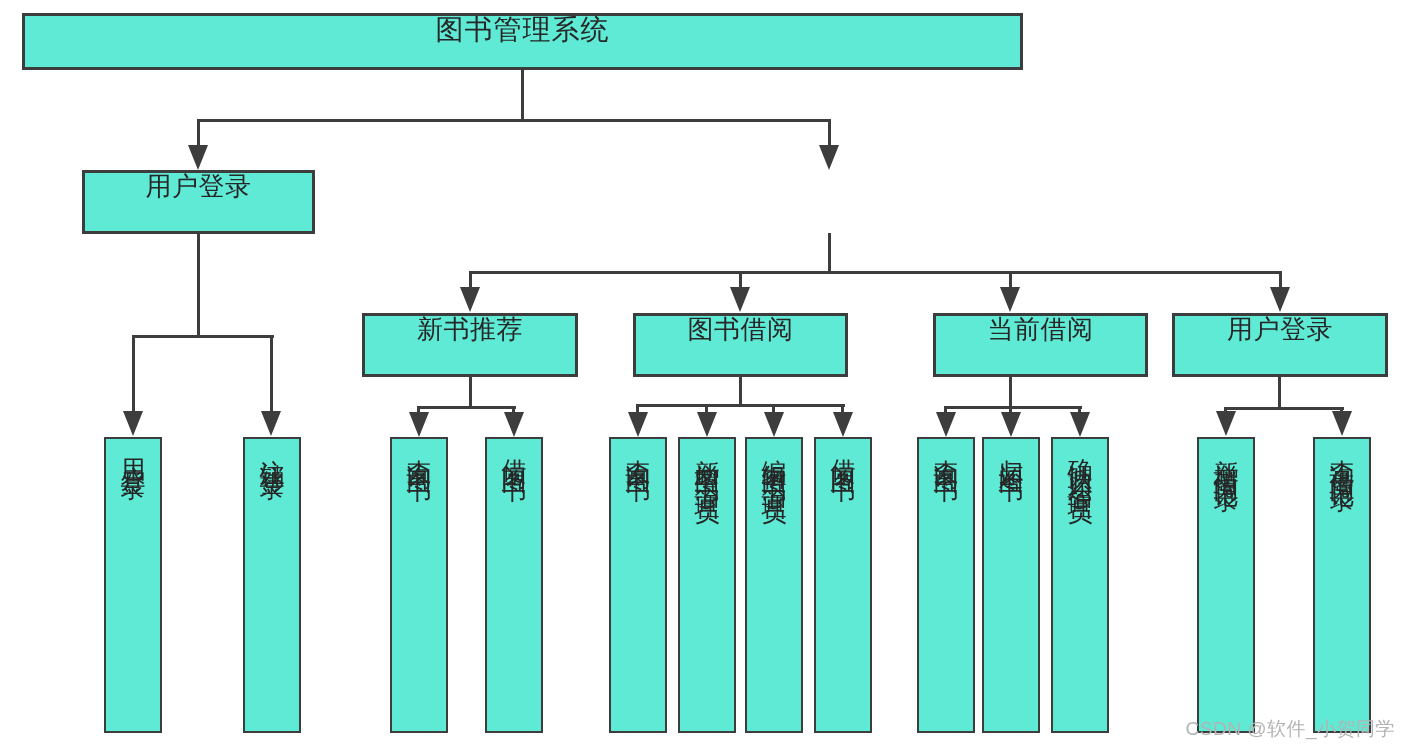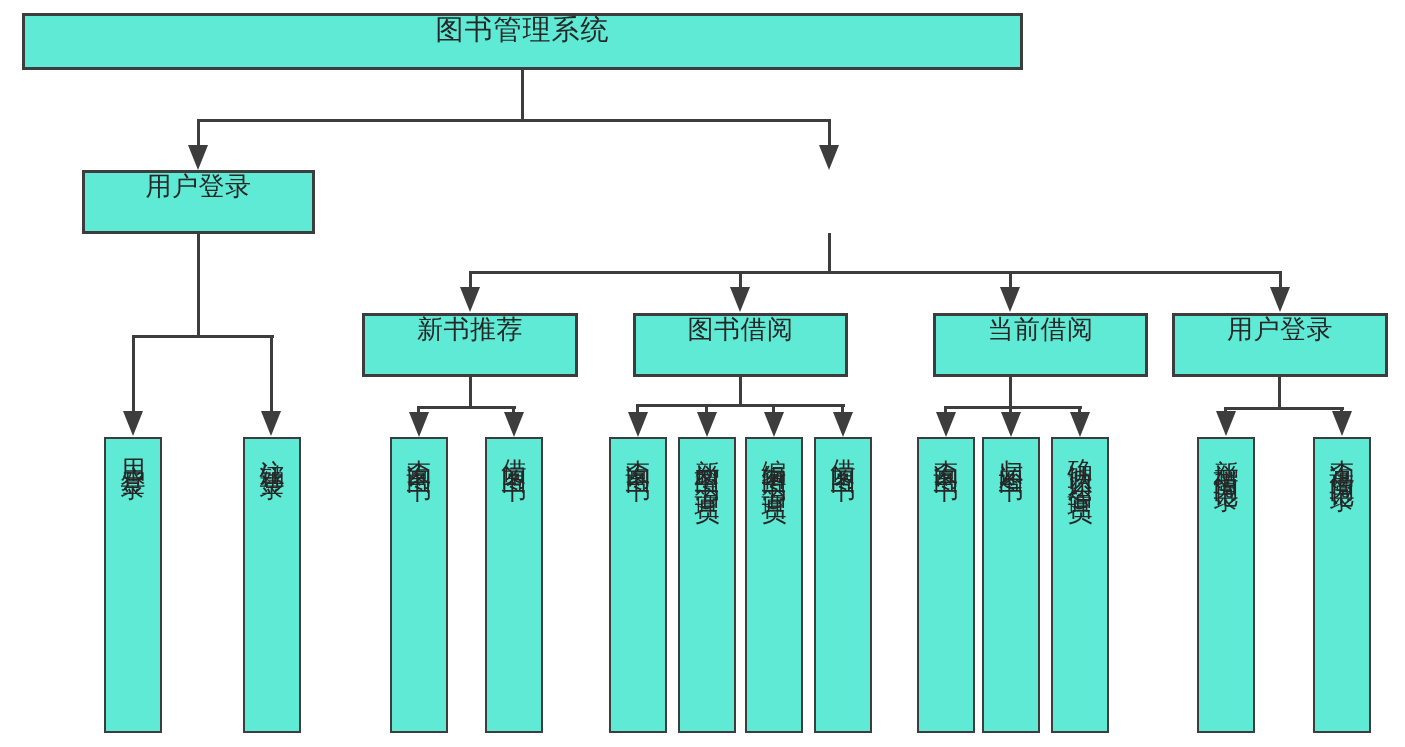--- a/index.html
+++ b/index.html
@@ -189,14 +189,15 @@
     <span class="vlabel">确认归还（管理员）</span>
   </div>
 
   <div class="box leaf" style="left:1197px">
     <span class="vlabel">新增借阅记录</span>
   </div>
   <div class="box leaf" style="left:1313px">
     <span class="vlabel">查询借阅记录</span>
   </div>
 
+  <div class="watermark">CSDN @软件_小贺同学</div>
 
 </div>
 
 </body></html>

